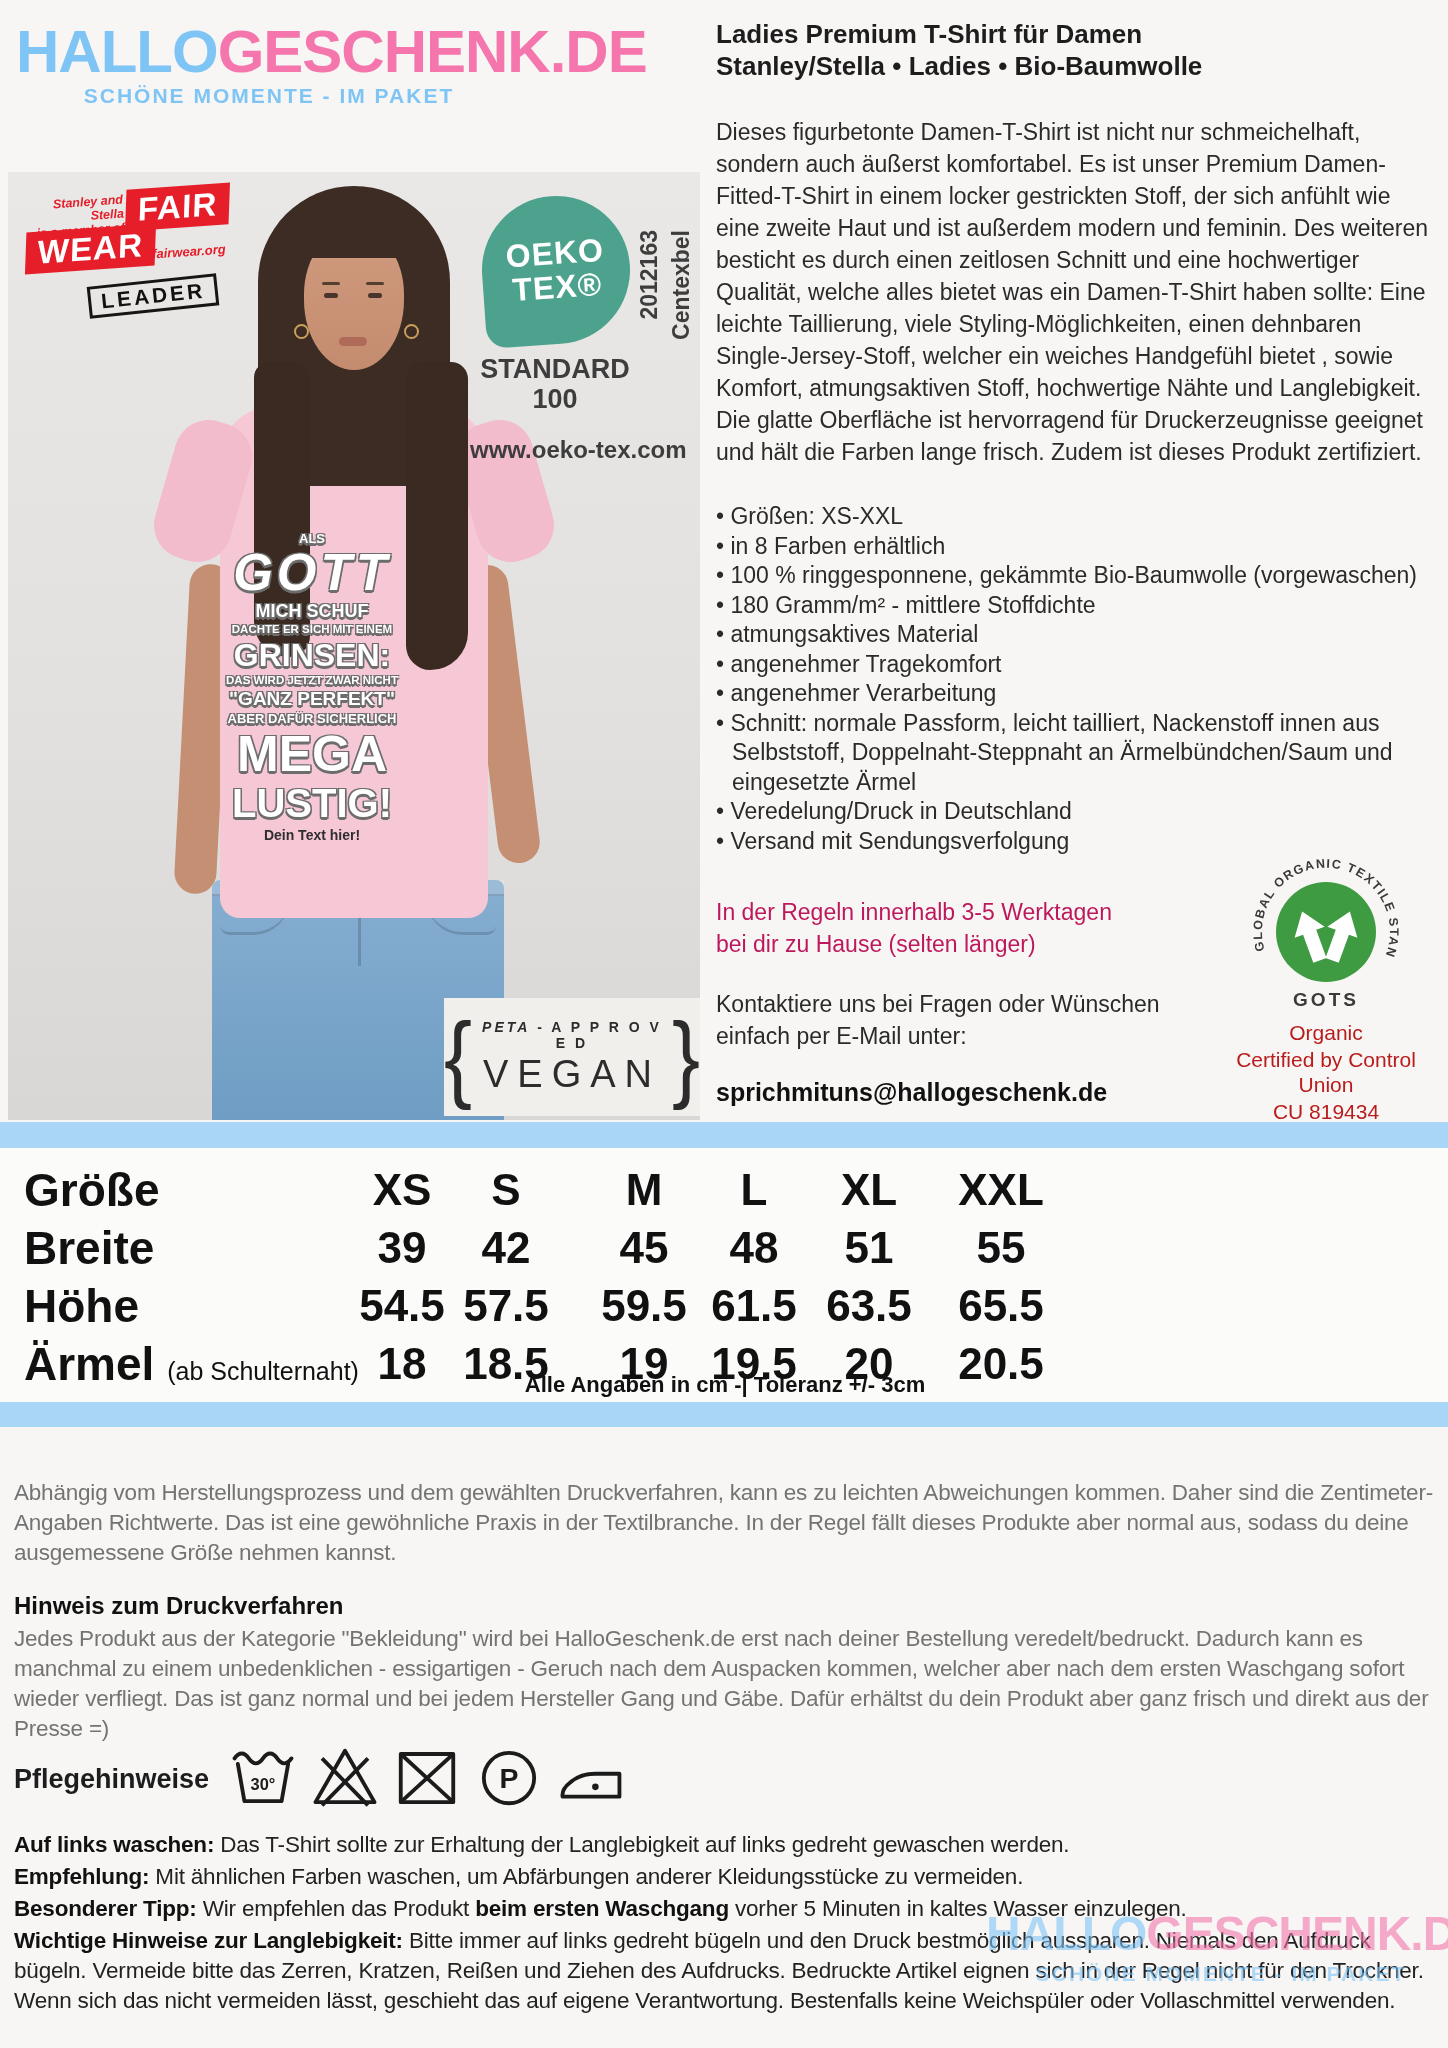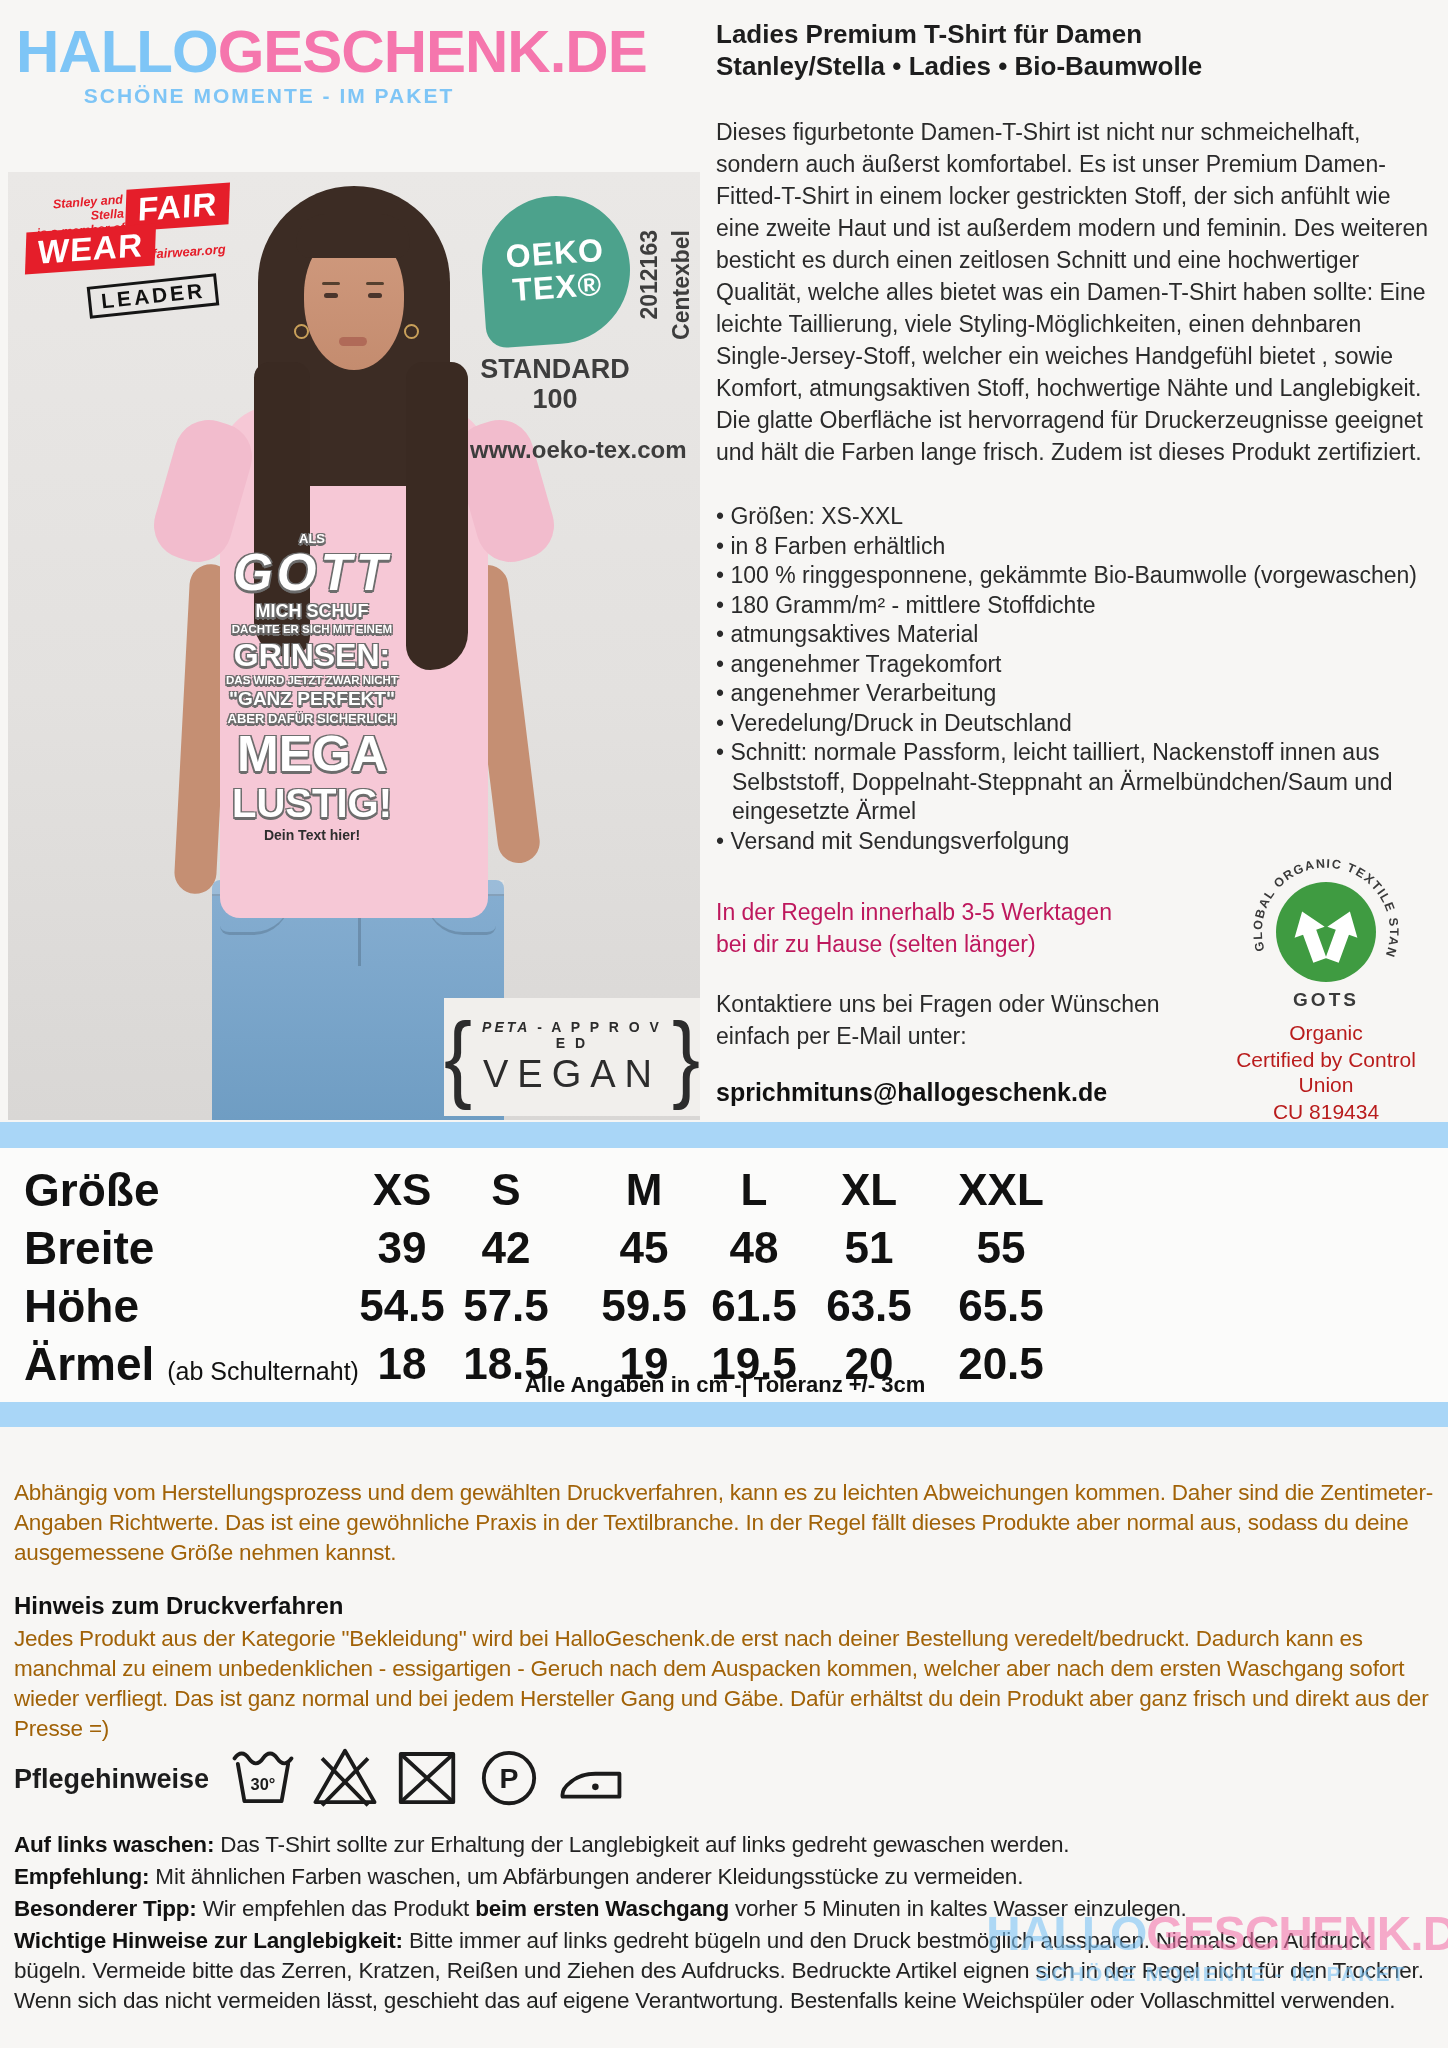--- a/index.html
+++ b/index.html
@@ -111,21 +111,21 @@
   .band1{top:1122px;height:26px;}
   .band2{top:1402px;height:25px;}
   .table-bg{left:0;top:1148px;width:1448px;height:254px;background:#fbfbfa;}
   .tbl-label{font-size:46px;font-weight:bold;color:#111;line-height:56px;white-space:nowrap;}
   .tbl-suffix{font-size:25px;font-weight:normal;}
   .tbl-cell{width:130px;text-align:center;font-size:44px;font-weight:bold;color:#111;line-height:56px;}
   .tbl-note{left:350px;top:1372px;width:750px;text-align:center;font-size:22px;font-weight:bold;color:#111;}
 
   
   .info-h{left:14px;width:1424px;font-size:24px;font-weight:bold;color:#111;}
-  .info-p{left:14px;width:1424px;font-size:22.5px;line-height:30px;letter-spacing:-0.2px;color:#a16207;}
+  .info-p{left:14px;width:1424px;font-size:22.5px;line-height:30px;letter-spacing:-0.2px;color:#737373;}
   .care-heading{left:14px;top:1764px;font-size:27px;font-weight:bold;}
   .care-icons{left:228px;top:1742px;display:flex;gap:12px;}
   .care-icons svg{display:block;}
   .care-line{left:14px;width:1424px;font-size:22.5px;line-height:30px;letter-spacing:-0.2px;color:#222;}
   .care-line b{color:#111;}
 
   
   .watermark{left:986px;top:1908px;width:560px;text-align:left;opacity:.6;pointer-events:none;}
   .wm-line{font-size:48px;font-weight:bold;letter-spacing:-1px;white-space:nowrap;line-height:52px;}
   .wm-tagline{font-size:21px;font-weight:bold;color:#7ec5f6;letter-spacing:2px;margin-top:2px;text-align:center;width:470px;}
@@ -147,22 +147,22 @@
     <div class="abs prod-subtitle">Stanley/Stella • Ladies • Bio-Baumwolle</div>
     <div class="abs prod-desc">Dieses figurbetonte Damen-T-Shirt ist nicht nur schmeichelhaft, sondern auch äußerst komfortabel. Es ist unser Premium Damen-Fitted-T-Shirt in einem locker gestrickten Stoff, der sich anfühlt wie eine zweite Haut und ist außerdem modern und feminin. Des weiteren besticht es durch einen zeitlosen Schnitt und eine hochwertiger Qualität, welche alles bietet was ein Damen-T-Shirt haben sollte: Eine leichte Taillierung, viele Styling-Möglichkeiten, einen dehnbaren Single-Jersey-Stoff, welcher ein weiches Handgefühl bietet , sowie Komfort, atmungsaktiven Stoff, hochwertige Nähte und Langlebigkeit. Die glatte Oberfläche ist hervorragend für Druckerzeugnisse geeignet und hält die Farben lange frisch. Zudem ist dieses Produkt zertifiziert.</div>
     <div class="abs features">
       <div class="feature">• Größen: XS-XXL</div>
       <div class="feature">• in 8 Farben erhältlich</div>
       <div class="feature">• 100 % ringgesponnene, gekämmte Bio-Baumwolle (vorgewaschen)</div>
       <div class="feature">• 180 Gramm/m² - mittlere Stoffdichte</div>
       <div class="feature">• atmungsaktives Material</div>
       <div class="feature">• angenehmer Tragekomfort</div>
       <div class="feature">• angenehmer Verarbeitung</div>
+      <div class="feature">• Schnitt: normale Passform, leicht tailliert, Nackenstoff innen aus Selbststoff, Doppelnaht-Steppnaht an Ärmelbündchen/Saum und eingesetzte Ärmel</div>
       <div class="feature">• Veredelung/Druck in Deutschland</div>
-      <div class="feature">• Schnitt: normale Passform, leicht tailliert, Nackenstoff innen aus Selbststoff, Doppelnaht-Steppnaht an Ärmelbündchen/Saum und eingesetzte Ärmel</div>
       <div class="feature">• Versand mit Sendungsverfolgung</div>
     </div>
     <div class="abs delivery">In der Regeln innerhalb 3-5 Werktagen
 bei dir zu Hause (selten länger)</div>
     <div class="abs contact">Kontaktiere uns bei Fragen oder Wünschen
 einfach per E-Mail unter:</div>
     <div class="abs email">sprichmituns@hallogeschenk.de</div>
   </div>
 
   <div class="abs gots">

